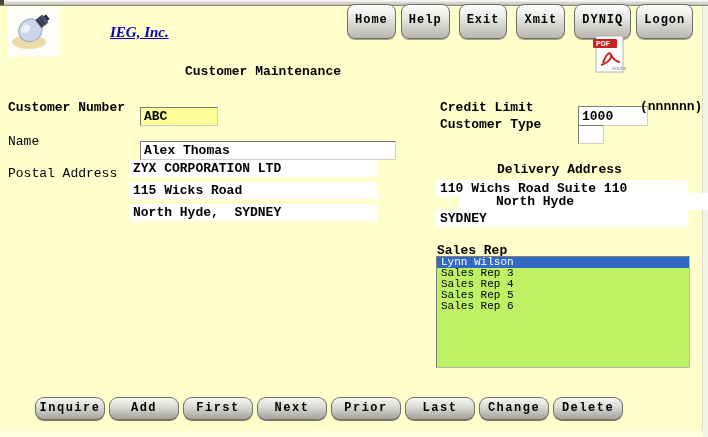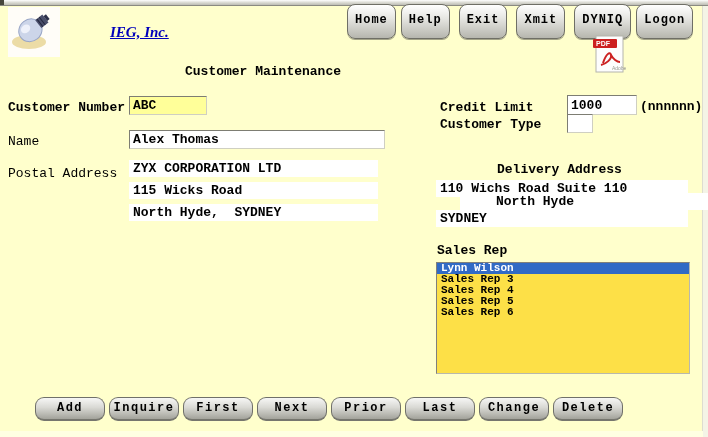--- a/index.html
+++ b/index.html
@@ -35,33 +35,33 @@
     font-family:"Liberation Serif","DejaVu Serif",serif;
     font-size:15px;font-weight:bold;font-style:italic;
     color:#0000bb;text-decoration:underline;cursor:pointer;}
   .page-title{position:absolute;left:185px;top:51px;font-size:13px;font-weight:bold;margin-top:13px;}
   .pdf-icon{position:absolute;left:592px;top:34px;width:34px;height:40px;cursor:pointer;}
 
   
   .lbl{position:absolute;font-size:13px;white-space:pre;}
   .lbl.b{font-weight:bold;}
   .hint{position:absolute;font-size:13px;font-weight:bold;white-space:pre;}
-  input.box{position:absolute;margin:0;
+  input.box{position:absolute;margin:11px;
     border:1px solid;border-color:#7d7d73 #cfcfc2 #cfcfc2 #7d7d73;
     font:bold 13px "Liberation Mono","DejaVu Sans Mono",monospace;
     padding:0 3px;background:#ffffff;color:#000;}
   input.box.yellow{background:#ffff99;}
   input.box.num{padding-right:6px;}
   .flat{position:absolute;background:#ffffff;height:17px;line-height:17px;
     font-size:13px;font-weight:bold;padding:0 4px;white-space:pre;overflow:hidden;}
 
   
-  .listbox{position:absolute;left:436px;top:262px;width:252px;height:110px;
-    background:#fde047;border:1px solid;border-color:#80807a #b8b8ac #b8b8ac #80807a;
-    overflow:hidden;font-weight:bold;}
+  .listbox{position:absolute;left:436px;top:256px;width:252px;height:110px;
+    background:#bef264;border:1px solid;border-color:#80807a #b8b8ac #b8b8ac #80807a;
+    overflow:hidden;}
   .list-item{height:11px;line-height:11px;font-size:11px;padding:0 0 0 4px;
     white-space:pre;cursor:pointer;}
   .list-item.selected{background:#316ac5;color:#ffffff;}
 
   
   .actions{position:absolute;left:35px;top:397px;display:flex;}
   .action-btn{
     width:70px;height:24px;margin-right:4px;box-sizing:border-box;
     border:1px solid #70706a;border-bottom:2px solid #76766e;border-radius:9px;
     background:linear-gradient(#f7f7f5,#d9d9d4 45%,#a3a39b);
@@ -141,22 +141,22 @@
   <div class="lbl b" style="left:437px;top:243px;">Sales Rep</div>
   <div class="listbox">
     <div class="list-item selected">Lynn Wilson</div>
     <div class="list-item">Sales Rep 3</div>
     <div class="list-item">Sales Rep 4</div>
     <div class="list-item">Sales Rep 5</div>
     <div class="list-item">Sales Rep 6</div>
   </div>
 
   <div class="actions">
+    <div class="action-btn">Inquire</div>
     <div class="action-btn">Add</div>
-    <div class="action-btn">Inquire</div>
     <div class="action-btn">First</div>
     <div class="action-btn">Next</div>
     <div class="action-btn">Prior</div>
     <div class="action-btn">Last</div>
     <div class="action-btn">Change</div>
     <div class="action-btn">Delete</div>
   </div>
 
 </div>
 

